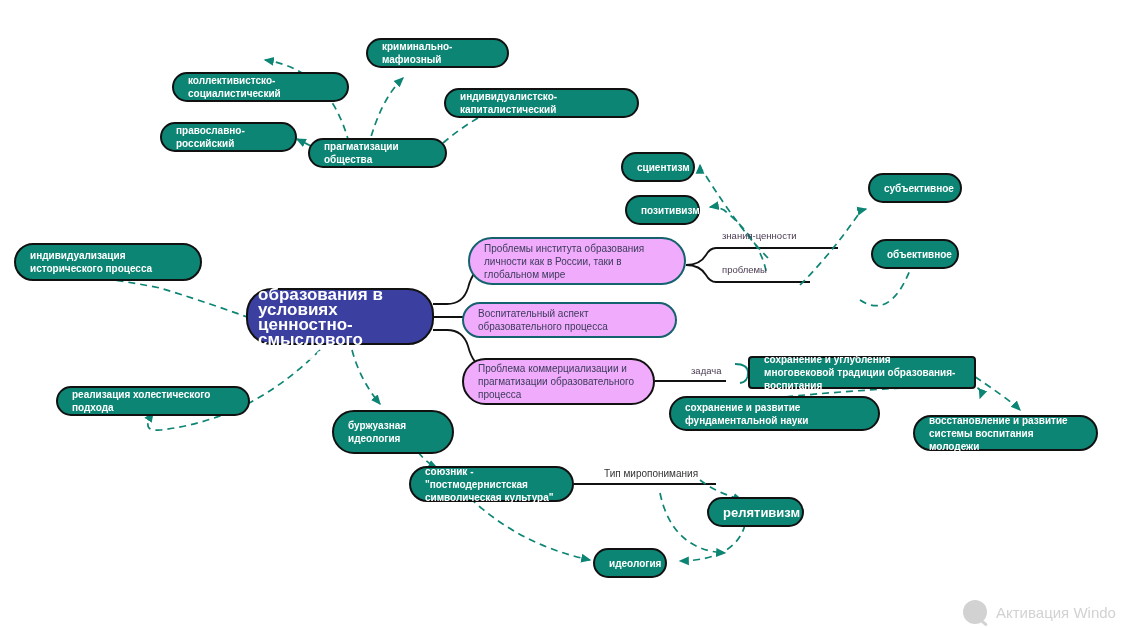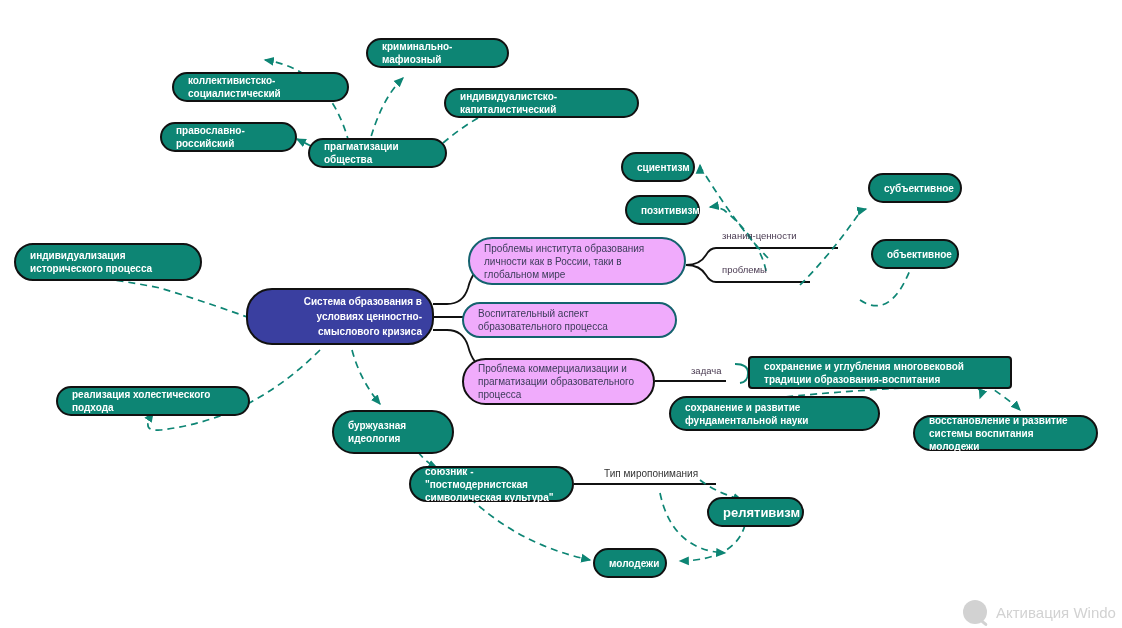--- a/index.html
+++ b/index.html
@@ -17,21 +17,21 @@
         font-size:10px;line-height:13px;padding:13px 14px;}
   .teal.sq{border-radius:4px;}
 
   
   .grey{background:#f0abfc;color:#3c3c5a;border:2px solid #111111;border-radius:999px;
         font-size:10px;line-height:13px;padding:5px 14px;font-weight:normal;}
   .grey.tealborder{border-color:#14626e;}
 
   
   #central{background:#3a3fa0;color:#ffffff;border:2px solid #111111;border-radius:26px;
-           font-weight:bold;font-size:10px;line-height:15px;text-align:right;
+           font-weight:bold;font-size:17px;line-height:15px;text-align:left;
            justify-content:center;padding:6px 10px;}
 
   
   .elabel{position:absolute;font-size:9.5px;color:#4a3b52;white-space:nowrap;
           font-family:"Liberation Sans","DejaVu Sans",sans-serif;}
   .elabel.big{font-size:10px;color:#333;}
 
   
   #watermark{position:absolute;left:963px;top:600px;display:flex;align-items:center;
              gap:9px;color:#d2d2d2;font-size:15px;white-space:nowrap;}
@@ -139,21 +139,21 @@
   </div>
 
   <div class="node grey" id="n-commerce" style="left:462px;top:358px;width:193px;height:47px;">
     <span class="txt">Проблема коммерциализации и прагматизации образовательного процесса</span>
   </div>
 
   <div class="node" id="central" style="left:246px;top:288px;width:188px;height:57px;">
     <span class="txt">Система образования в условиях ценностно-смыслового кризиса</span>
   </div>
 
-  <div class="node teal sq" id="n-tradition" style="left:748px;top:356px;width:264px;height:33px;">
+  <div class="node teal sq" id="n-tradition" style="left:748px;top:356px;width:228px;height:33px;">
     <span class="txt">сохранение и углубления многовековой традиции образования-воспитания</span>
   </div>
 
   <div class="node teal" id="n-holistic" style="left:56px;top:386px;width:194px;height:28px;">
     <span class="txt">реализация холестического подхода</span>
   </div>
 
   <div class="node teal" id="n-fundamental" style="left:669px;top:396px;width:211px;height:35px;">
     <span class="txt">сохранение и развитие фундаментальной науки</span>
   </div>
@@ -168,21 +168,21 @@
 
   <div class="node teal" id="n-postmodern" style="left:409px;top:466px;width:165px;height:36px;">
     <span class="txt">союзник - "постмодернистская символическая культура"</span>
   </div>
 
   <div class="node teal" id="n-relativism" style="left:707px;top:497px;width:97px;height:30px;font-size:13px;justify-content:center;">
     <span class="txt" style="text-align:center;">релятивизм</span>
   </div>
 
   <div class="node teal" id="n-eclecticism" style="left:593px;top:548px;width:74px;height:26px;">
-    <span class="txt">молодежи</span>
+    <span class="txt">идеология</span>
   </div>
 
   <div class="elabel" style="left:722px;top:230px;">знания-ценности</div>
   <div class="elabel" style="left:722px;top:264px;">проблемы</div>
   <div class="elabel" style="left:691px;top:365px;">задача</div>
   <div class="elabel big" style="left:604px;top:468px;">Тип миропонимания</div>
 
   <div id="watermark">
     <span class="wicon"></span>
     <span>Активация Windo</span>

